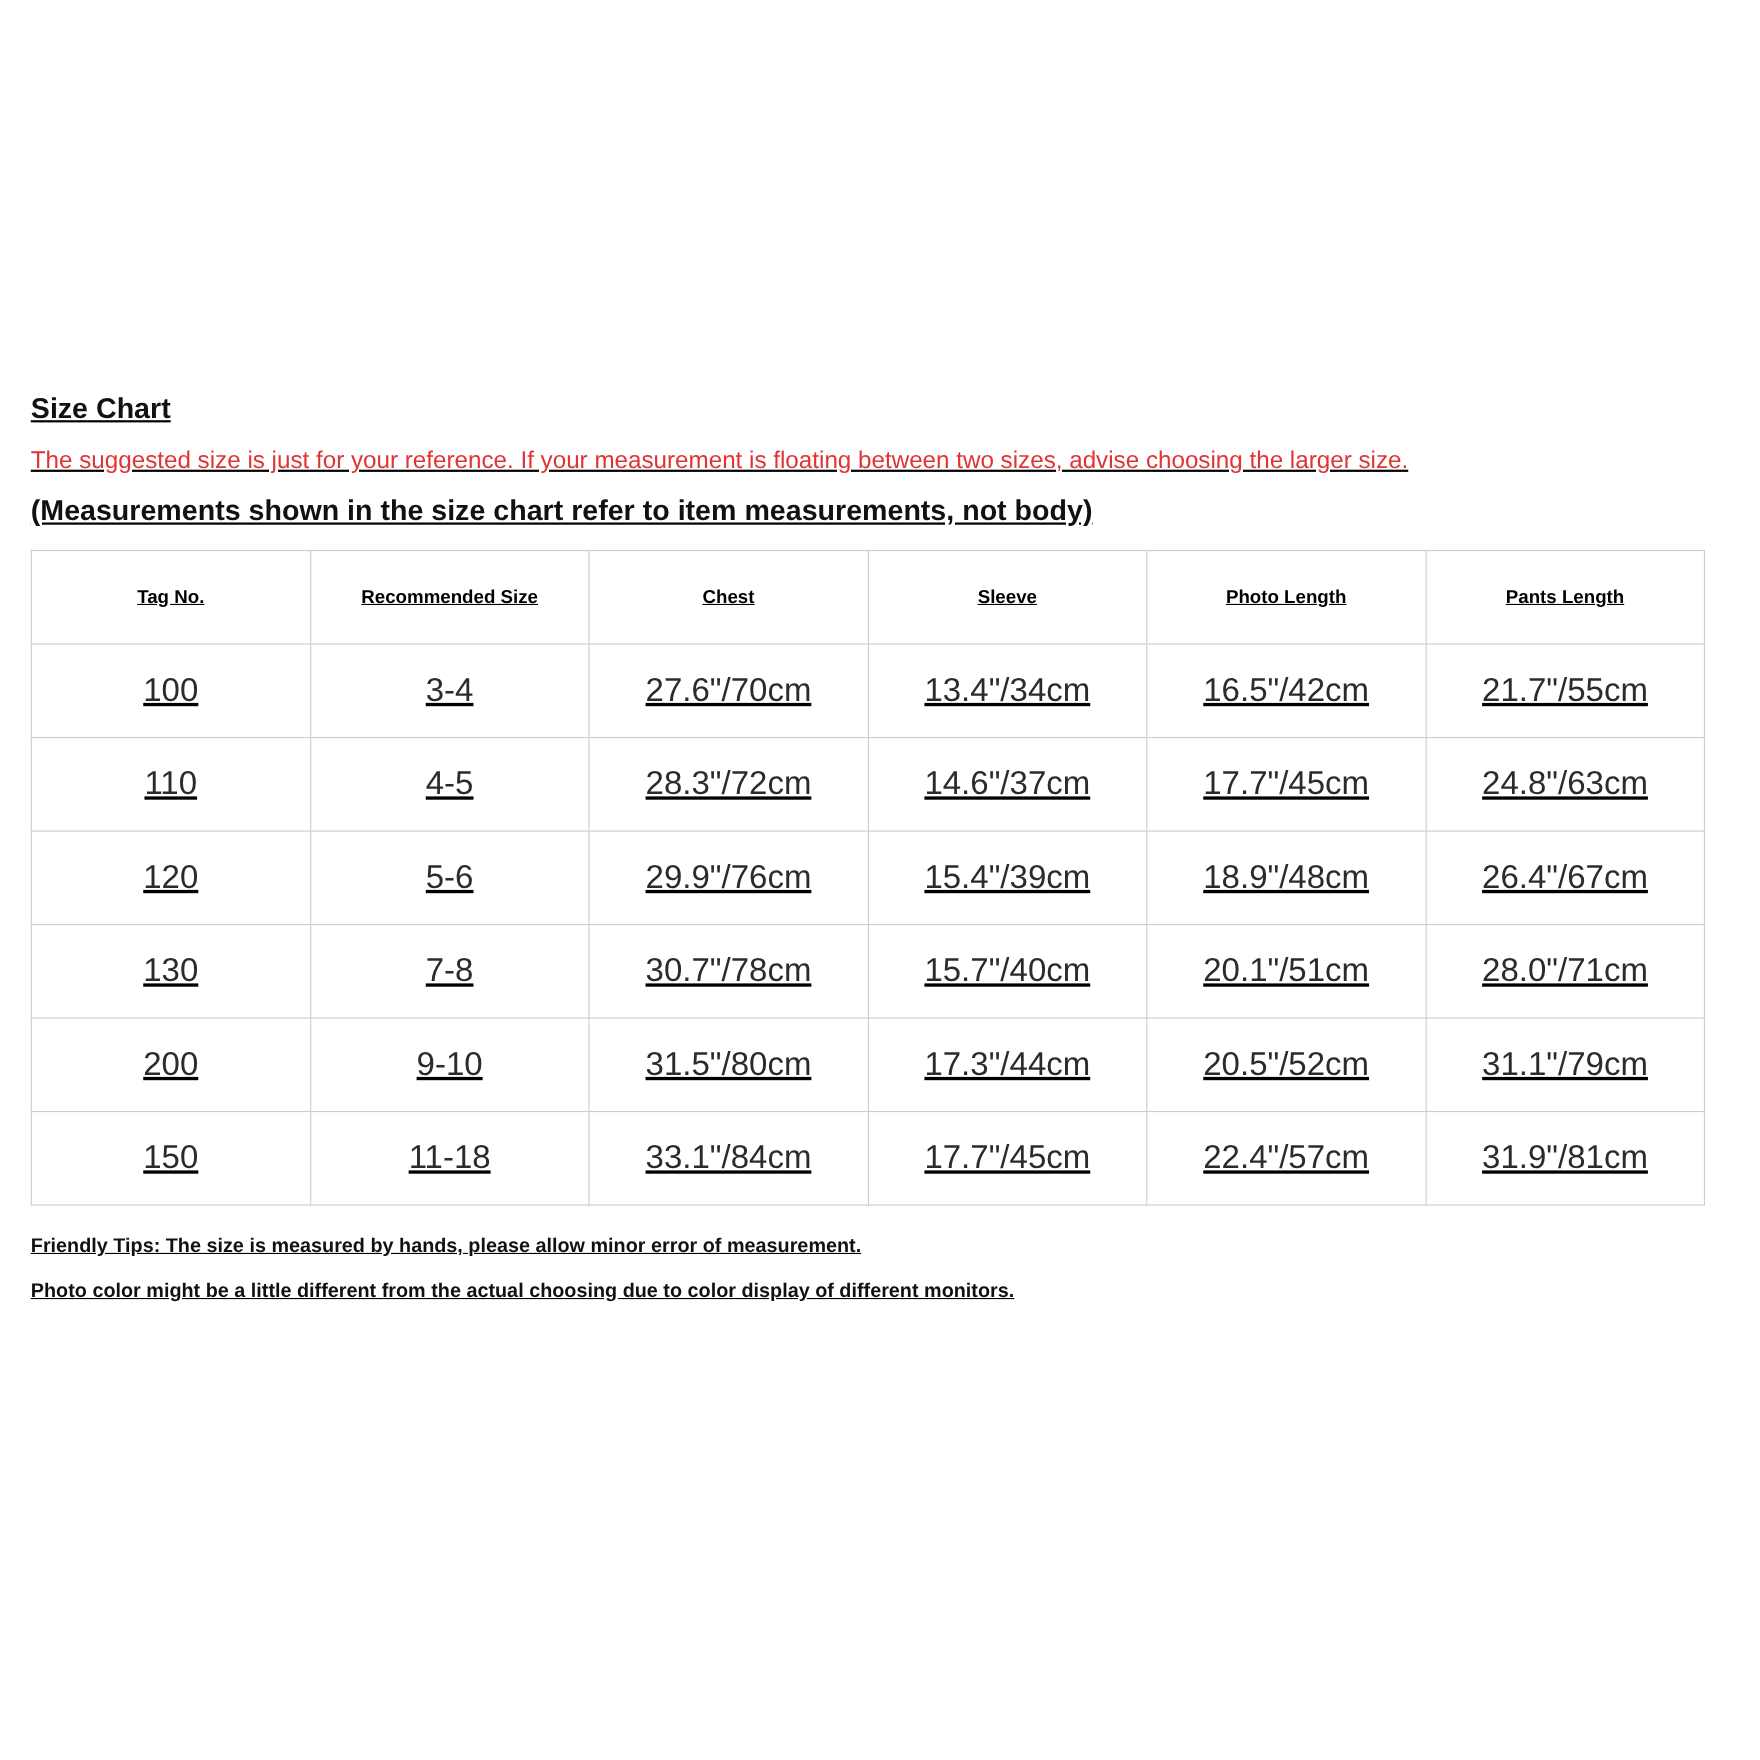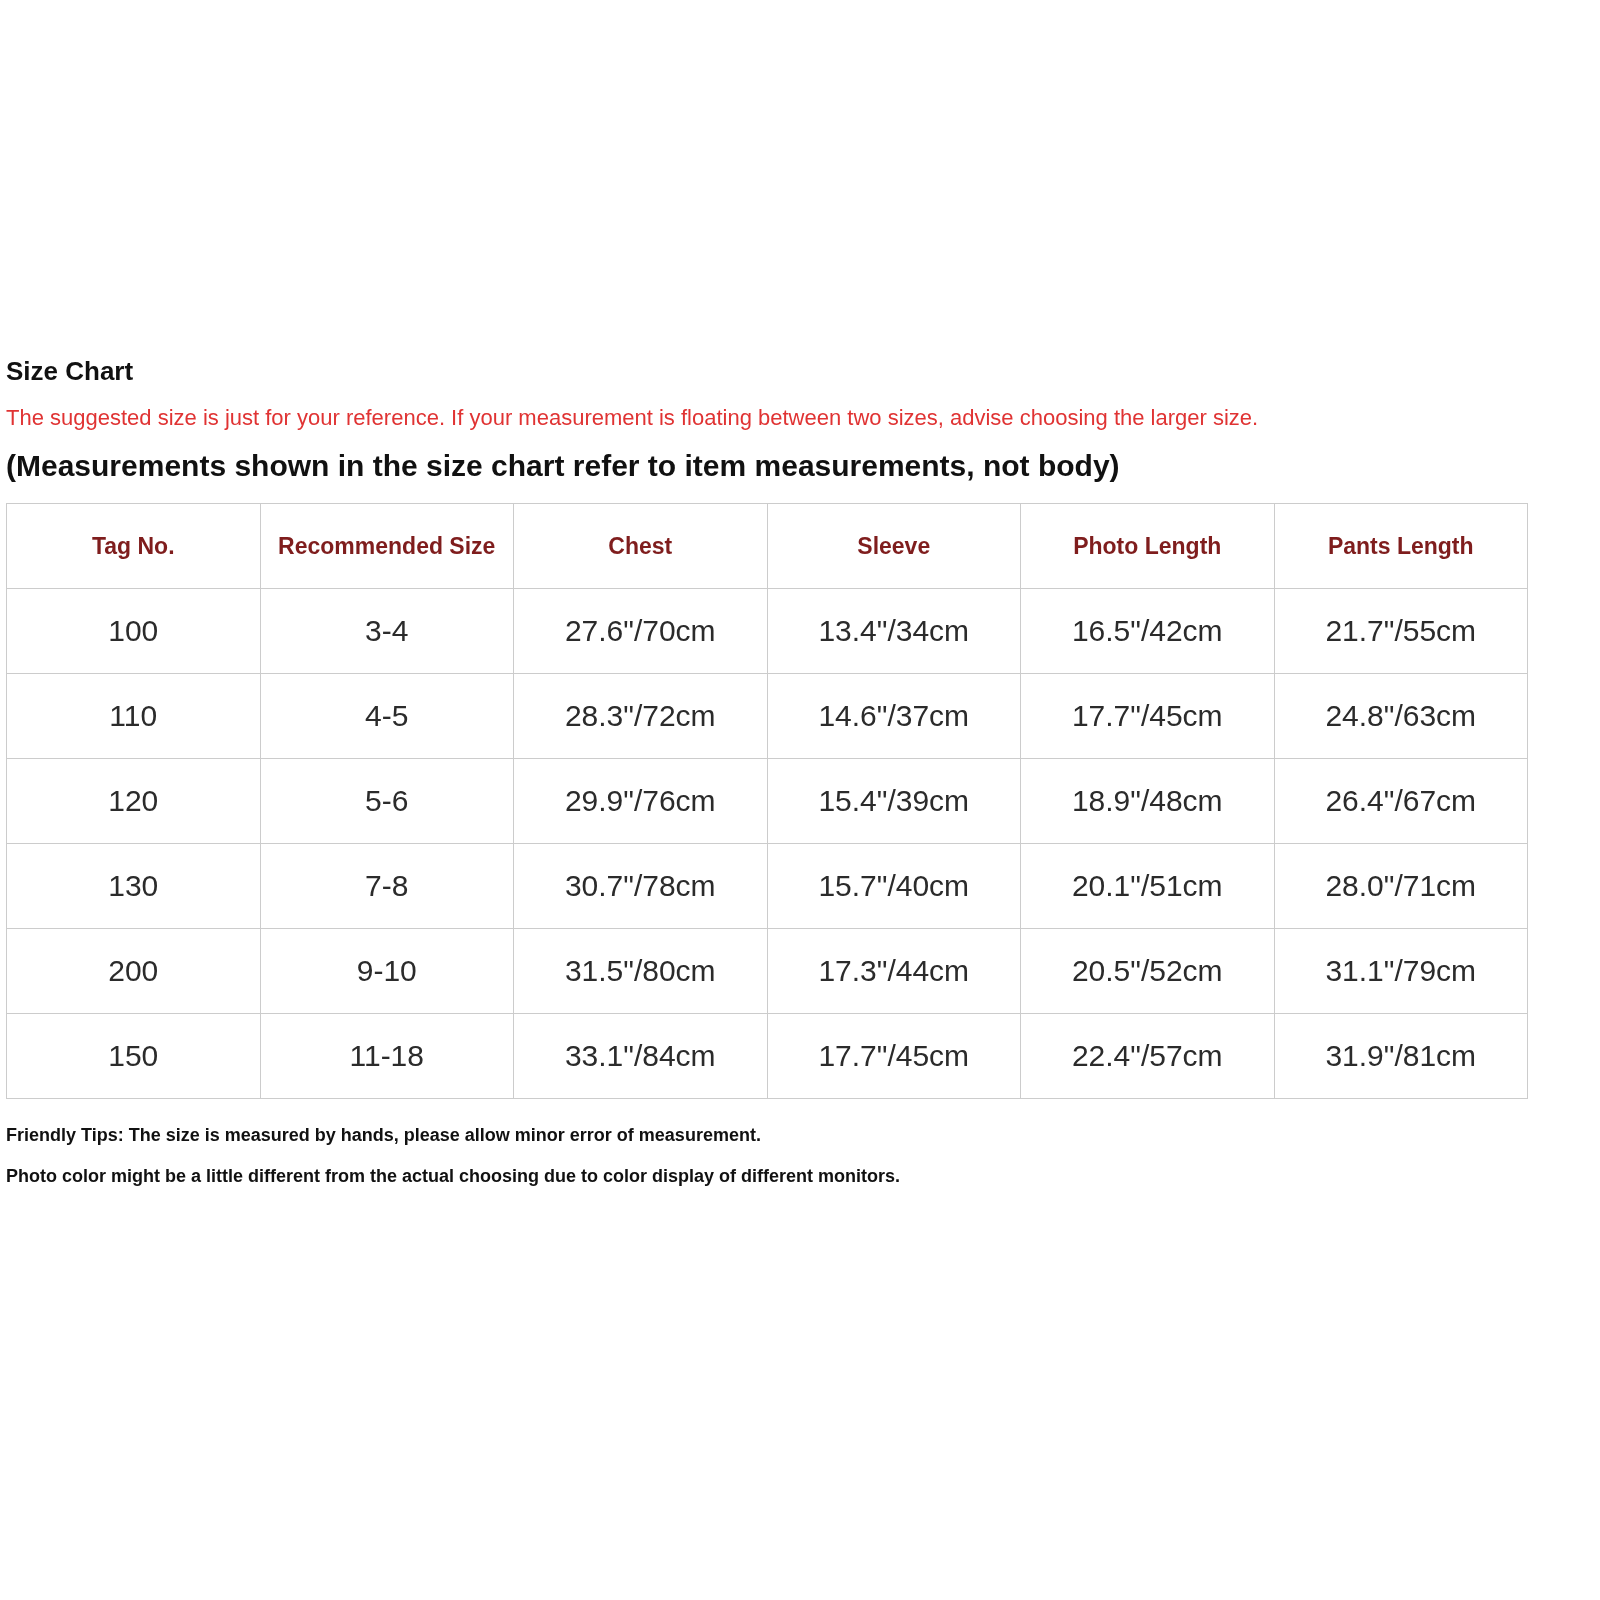--- a/index.html
+++ b/index.html
@@ -11,57 +11,58 @@
   .page {
     position: relative;
     width: 1600px;
     height: 1600px;
     background: #ffffff;
     overflow: hidden;
   }
   .content {
     position: absolute;
     top: 356px;
-    left: 6px;
+    left: 28px;
     width: 1543px;
+    text-decoration: underline;
   }
   .doc-title {
     font-size: 26px;
     font-weight: bold;
     color: #111111;
     margin: 0 0 18px 0;
   }
   .red-notice {
     font-size: 22px;
     color: #e03333;
     margin: 0 0 18px 0;
   }
   .measure-note {
-    font-size: 30px;
+    font-size: 26px;
     font-weight: bold;
     color: #111111;
     margin: 0 0 20px 0;
   }
   table.size-chart {
     width: 1522px;
     border-collapse: collapse;
     table-layout: fixed;
   }
   table.size-chart th,
   table.size-chart td {
     border: 1px solid #cccccc;
     text-align: center;
     vertical-align: middle;
     height: 84px;
     padding: 0;
   }
   table.size-chart th {
-    font-size: 23px;
+    font-size: 17px;
     font-weight: bold;
-    color: #7f1d1d;
+    color: #000000;
   }
   table.size-chart td {
     font-size: 30px;
     font-weight: normal;
     color: #2b2b2b;
   }
   .tips {
     margin-top: 26px;
   }
   .tip-line {

